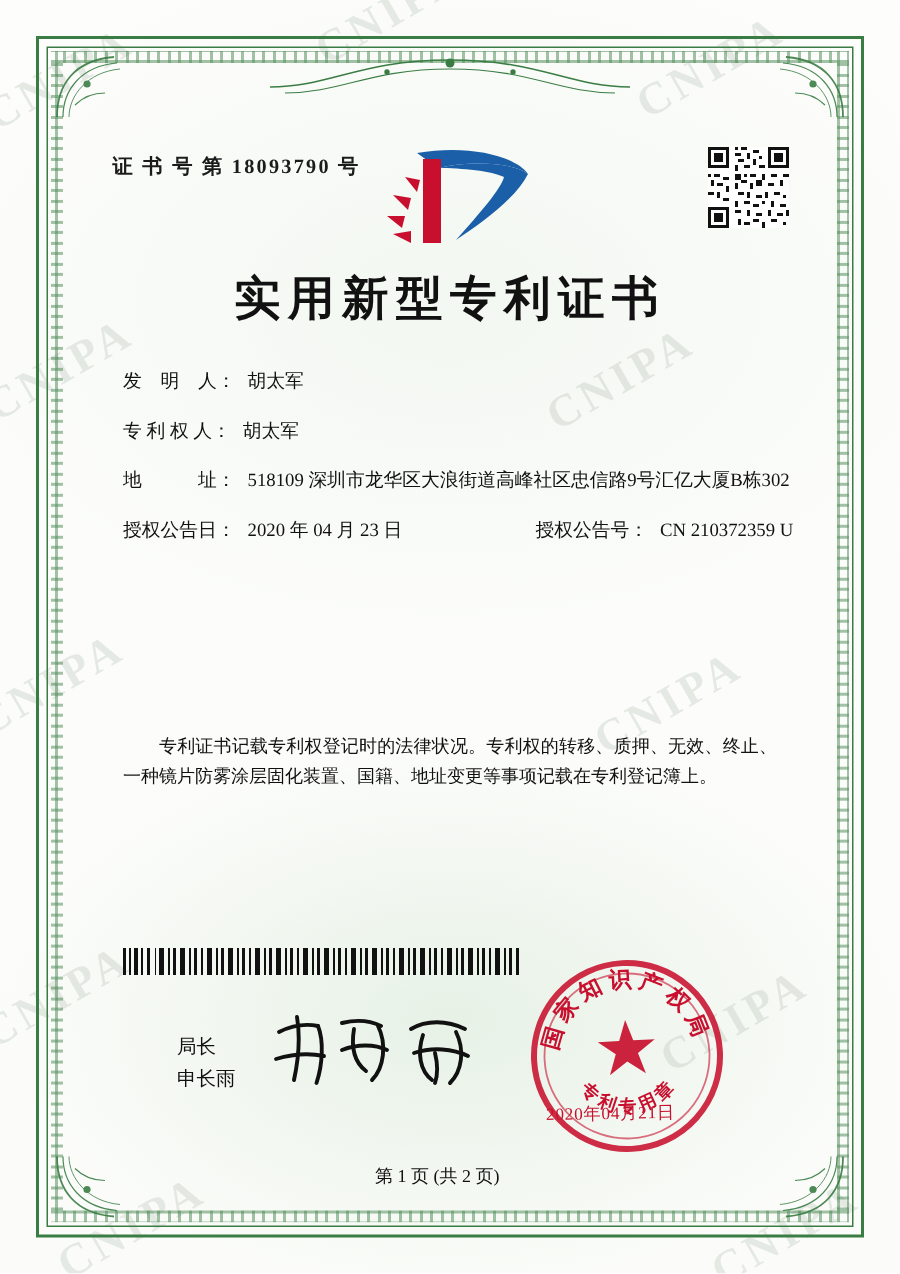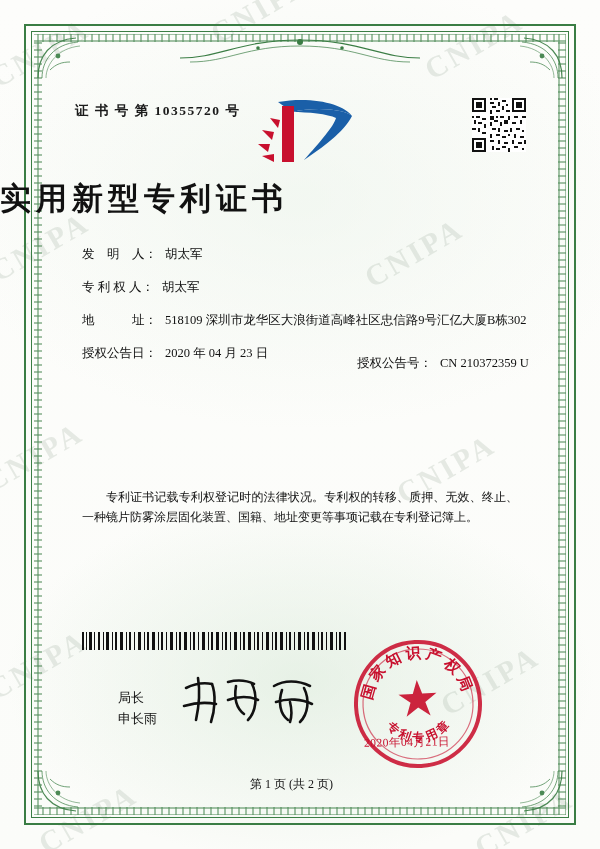--- a/index.html
+++ b/index.html
@@ -121,20 +121,21 @@
   
   #qrcode {
     position: absolute;
     right: 74px; top: 98px;
     width: 54px; height: 54px;
   }
 
   .doc-title {
     position: absolute;
     left: 0; right: 0; top: 178px;
+    text-align: center;
     font-size: 31px;
     letter-spacing: 5px;
     font-weight: 700;
     color: #111;
     font-family: "Liberation Serif", serif;
   }
 
   
   .fields {
     position: absolute;
@@ -154,21 +155,21 @@
     color: #111;
     font-size: 12.5px;
   }
   .f-value {
     display: inline-block;
     margin-left: 8px;
     font-size: 12.5px;
     color: #111;
   }
 
-  .row-inline2 { position: absolute; left: 275px; top: 10px; text-decoration: underline; }
+  .row-inline2 { position: absolute; left: 275px; top: 0; text-decoration: underline; }
 
   
   .para-block {
     position: absolute;
     left: 82px; top: 488px;
     width: 436px;
     font-size: 12px;
     line-height: 19.5px;
     color: #111;
     font-family: "Liberation Serif", serif;
@@ -288,21 +289,21 @@
   </svg>
 
   <svg class="top-ornament" viewBox="0 0 240 30">
     <path d="M0 22 C40 22 60 4 120 4 C180 4 200 22 240 22" fill="none" stroke="currentColor" stroke-width="1.1"></path>
     <path d="M10 26 C48 26 66 10 120 10 C174 10 192 26 230 26" fill="none" stroke="currentColor" stroke-width="0.7"></path>
     <circle cx="120" cy="6" r="3" fill="currentColor"></circle>
     <circle cx="78" cy="12" r="1.8" fill="currentColor"></circle>
     <circle cx="162" cy="12" r="1.8" fill="currentColor"></circle>
   </svg>
 
-  <div class="cert-no">证 书 号 第 10355720 号</div>
+  <div class="cert-no">证 书 号 第 18093790 号</div>
 
   <svg id="logo" viewBox="0 0 110 74">
     <path d="M30 6 C64 0 96 8 104 20 C98 14 70 10 44 16 Z" fill="#1a5fa8"></path>
     <path d="M44 16 C70 10 98 14 104 20 C96 36 74 52 56 64 C72 46 86 30 88 22 C80 18 60 16 44 16 Z" fill="#1a5fa8"></path>
     <path d="M34 10 L46 10 L46 66 L34 66 Z" fill="#c8102e"></path>
     <path d="M22 22 L32 24 L30 32 Z" fill="#c8102e"></path>
     <path d="M14 34 L26 36 L24 44 Z" fill="#c8102e"></path>
     <path d="M10 48 L22 48 L20 56 Z" fill="#c8102e"></path>
     <path d="M14 60 L26 58 L26 66 Z" fill="#c8102e"></path>
   </svg>

